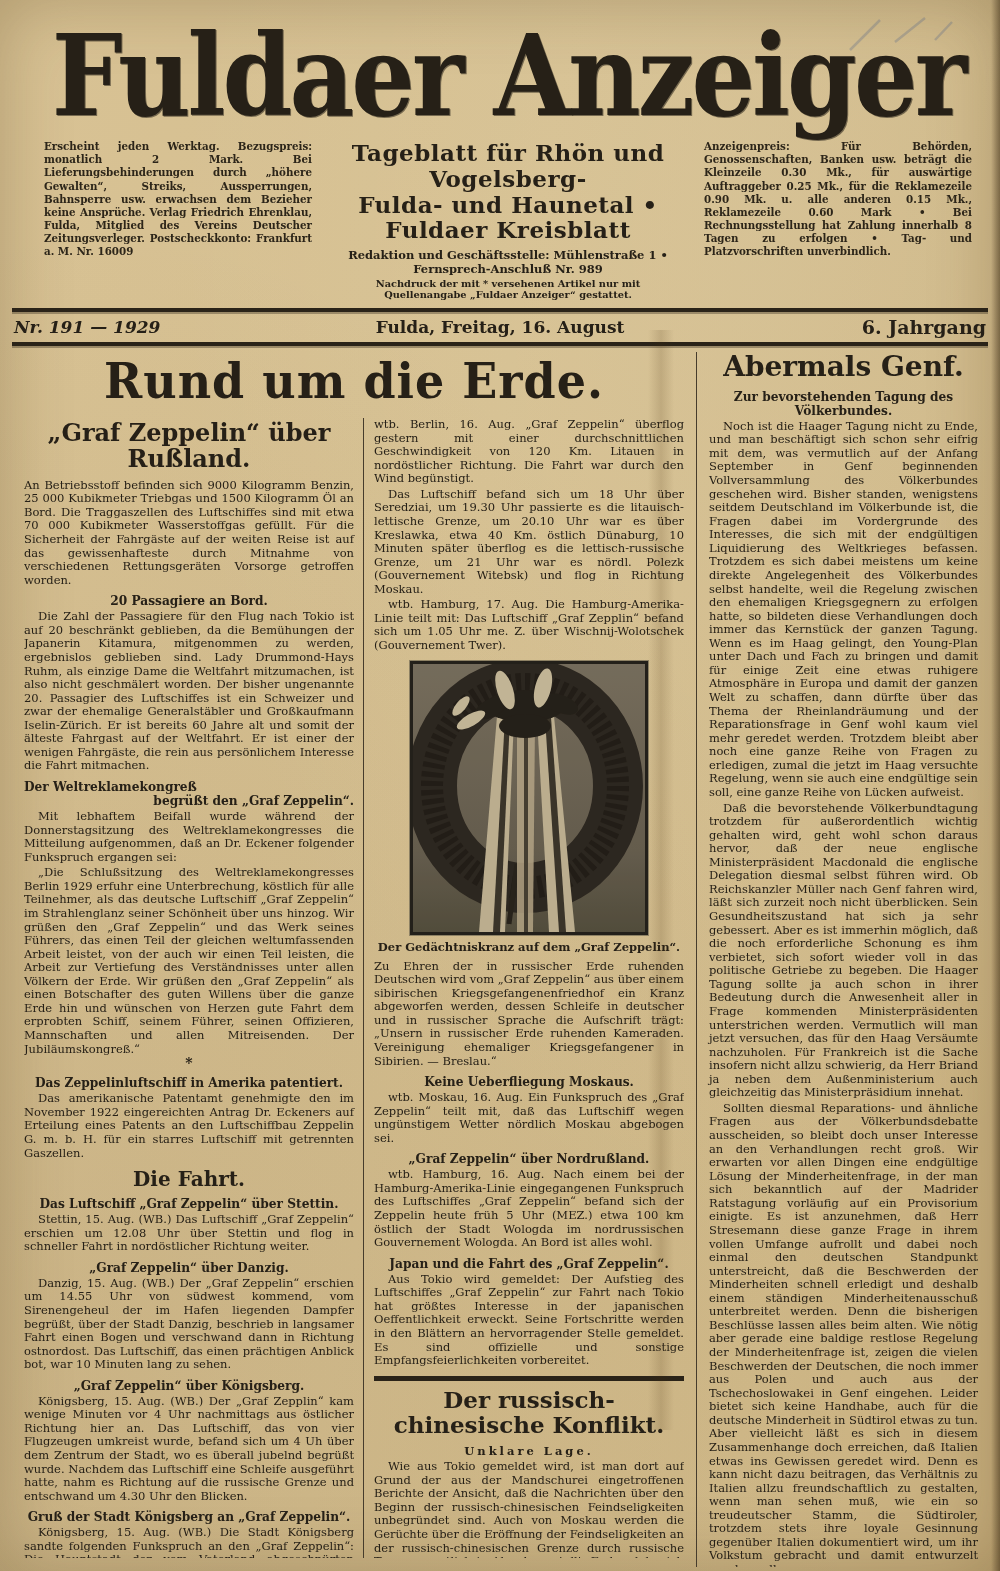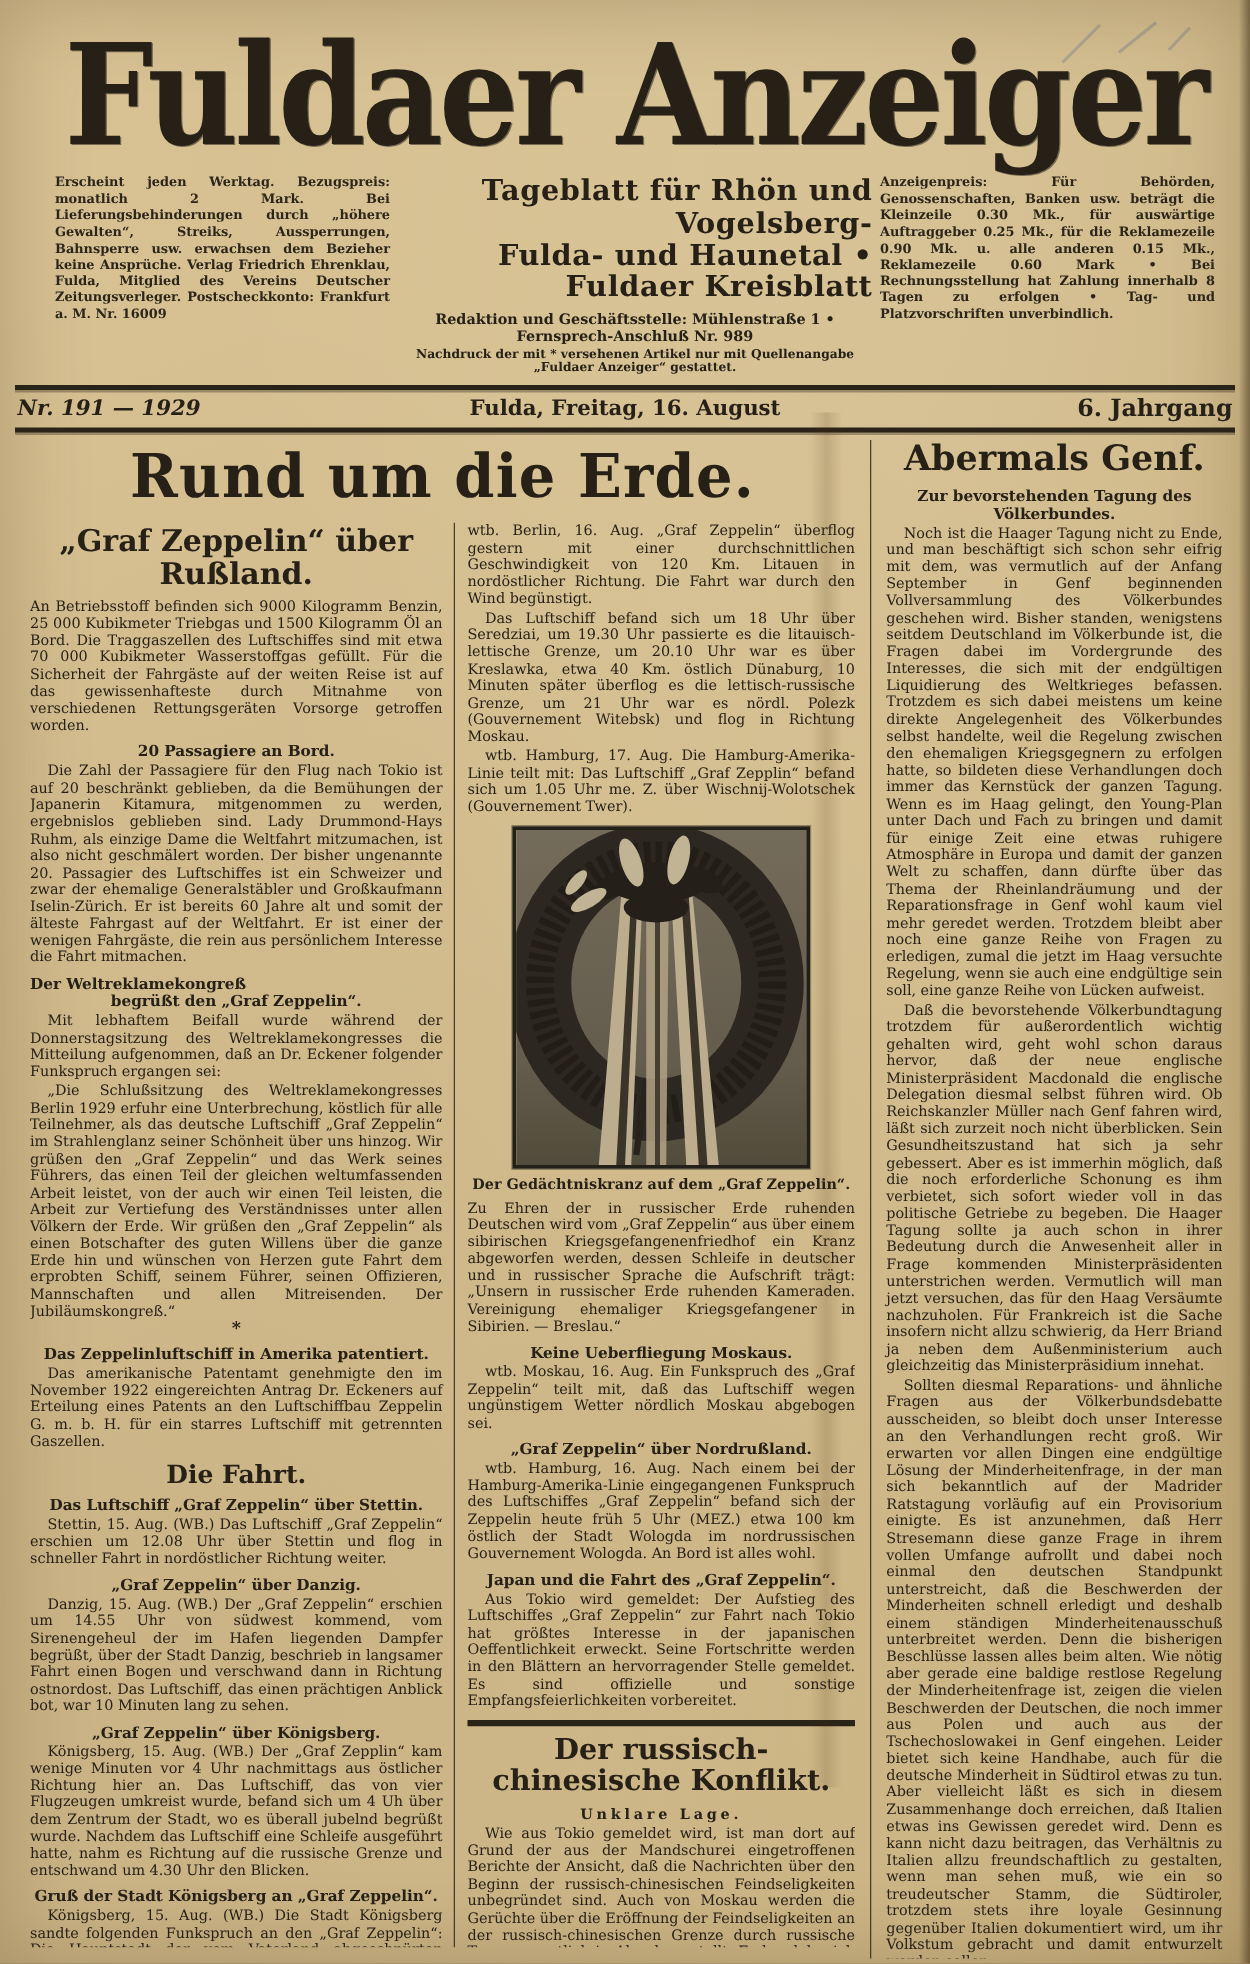--- a/index.html
+++ b/index.html
@@ -18,24 +18,24 @@
     background:linear-gradient(to right,rgba(70,45,10,0.0),rgba(70,45,10,0.16),rgba(70,45,10,0.0));}
   .handmark{position:absolute;right:40px;top:12px;opacity:.5;}
 
   
   .masthead{padding:26px 4px 2px 20px;}
   .paper-title{
     text-align:center;font-weight:bold;font-size:100px;line-height:1.0;
     letter-spacing:-3px;transform:scaleY(1.12);color:#262017;
     text-shadow:1px 1px 0 rgba(38,32,23,.55);
   }
-  .mast-row{display:flex;align-items:flex-start;gap:6px;padding:14px 24px 6px 24px;}
+  .mast-row{display:flex;align-items:flex-start;gap:23px;padding:14px 24px 6px 24px;}
   .notice{width:268px;font-size:10.3px;line-height:1.28;text-align:justify;font-weight:bold;color:#2c2519;}
   .mast-center{flex:1;text-align:center;}
-  .sub1,.sub2{font-size:23px;font-weight:bold;line-height:1.12;letter-spacing:.5px;text-align:right;}
+  .sub1,.sub2{font-size:23px;font-weight:bold;line-height:1.12;letter-spacing:.5px;}
   .sub3{font-size:11.5px;font-weight:bold;margin-top:5px;}
   .sub4{font-size:9.8px;font-weight:bold;margin-top:2px;}
 
   .rule-heavy{height:4px;background:#2a2318;margin:0 12px;box-shadow:0 2px 0 rgba(42,35,24,.35);}
   .dateline{display:flex;align-items:center;padding:4px 14px;font-weight:bold;}
   .dateline .iss{width:270px;font-size:17px;font-style:italic;}
   .dateline .dat{flex:1;text-align:center;font-size:17px;}
   .dateline .vol{width:270px;text-align:right;font-size:19px;}
 
   
@@ -47,21 +47,21 @@
   .col1{width:330px;padding-right:9px;border-right:1px solid #463c2c;overflow:hidden;}
   .col2{width:310px;padding-left:10px;overflow:hidden;}
   .col3{width:282px;border-left:1px solid #463c2c;margin-left:12px;padding-left:12px;overflow:hidden;}
 
   .art-head{font-size:24px;font-weight:bold;text-align:center;line-height:1.1;margin:2px 0 6px 0;}
   .art-head.mid{font-size:23px;}
   .art-head.genf{font-size:28px;margin-top:0;}
   .art-head.fahrt{font-size:20px;margin:8px 0 4px 0;}
   .subhead{font-size:12.2px;font-weight:bold;text-align:center;margin:7px 0 2px 0;}
   .subhead.left{text-align:left;margin-bottom:0;}
-  .subhead.right{text-align:center;margin-top:0;}
+  .subhead.right{text-align:right;margin-top:0;}
   .subhead.spaced{letter-spacing:3px;font-size:11.5px;}
   p.body{font-size:11.5px;line-height:1.18;text-align:justify;margin:0 0 2px 0;text-indent:14px;}
   p.body.noindent{text-indent:0;}
   .star-sep{text-align:center;font-size:14px;font-weight:bold;line-height:.8;margin:2px 0;}
   .thick-div{height:5px;background:#2a2318;margin:8px 0 6px 0;}
 
   
   .photo-wrap{width:238px;margin:8px auto 4px auto;}
   .photo{border:3px solid #23201a;box-shadow:0 0 0 1px #8d8164;display:block;}
   .caption{font-size:11.5px;font-weight:bold;text-align:center;margin:5px 0 6px 0;}

